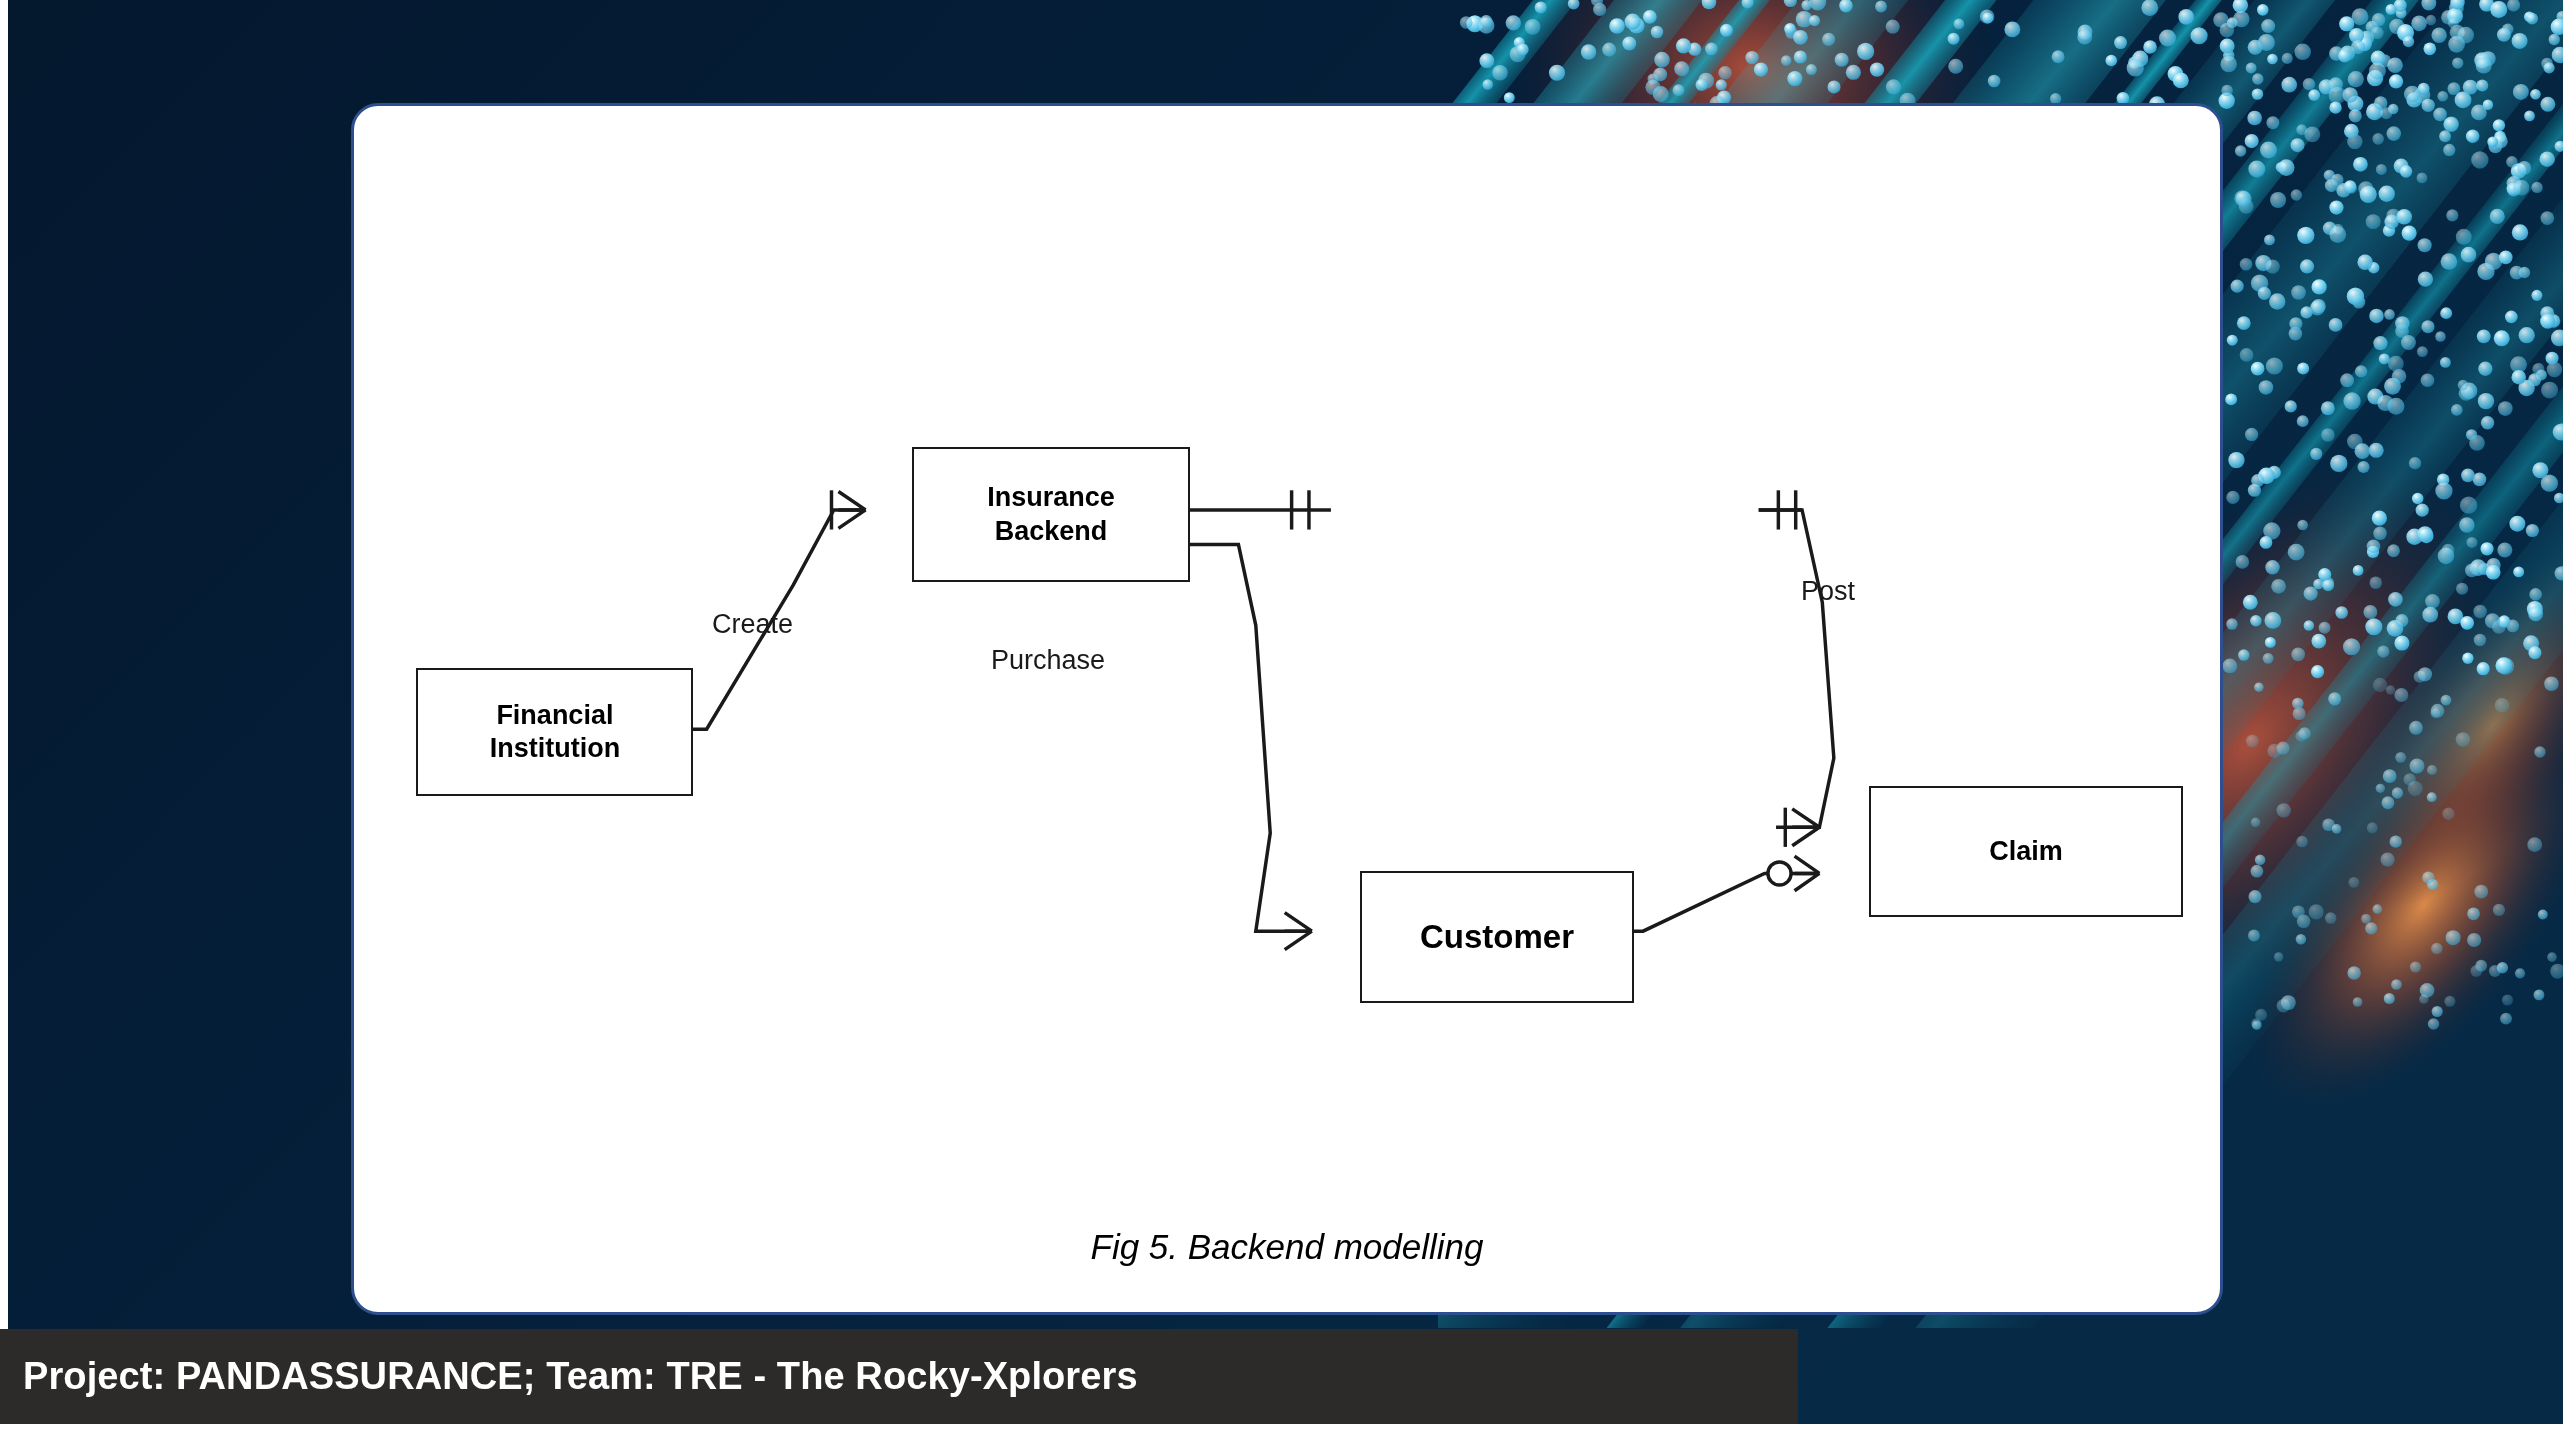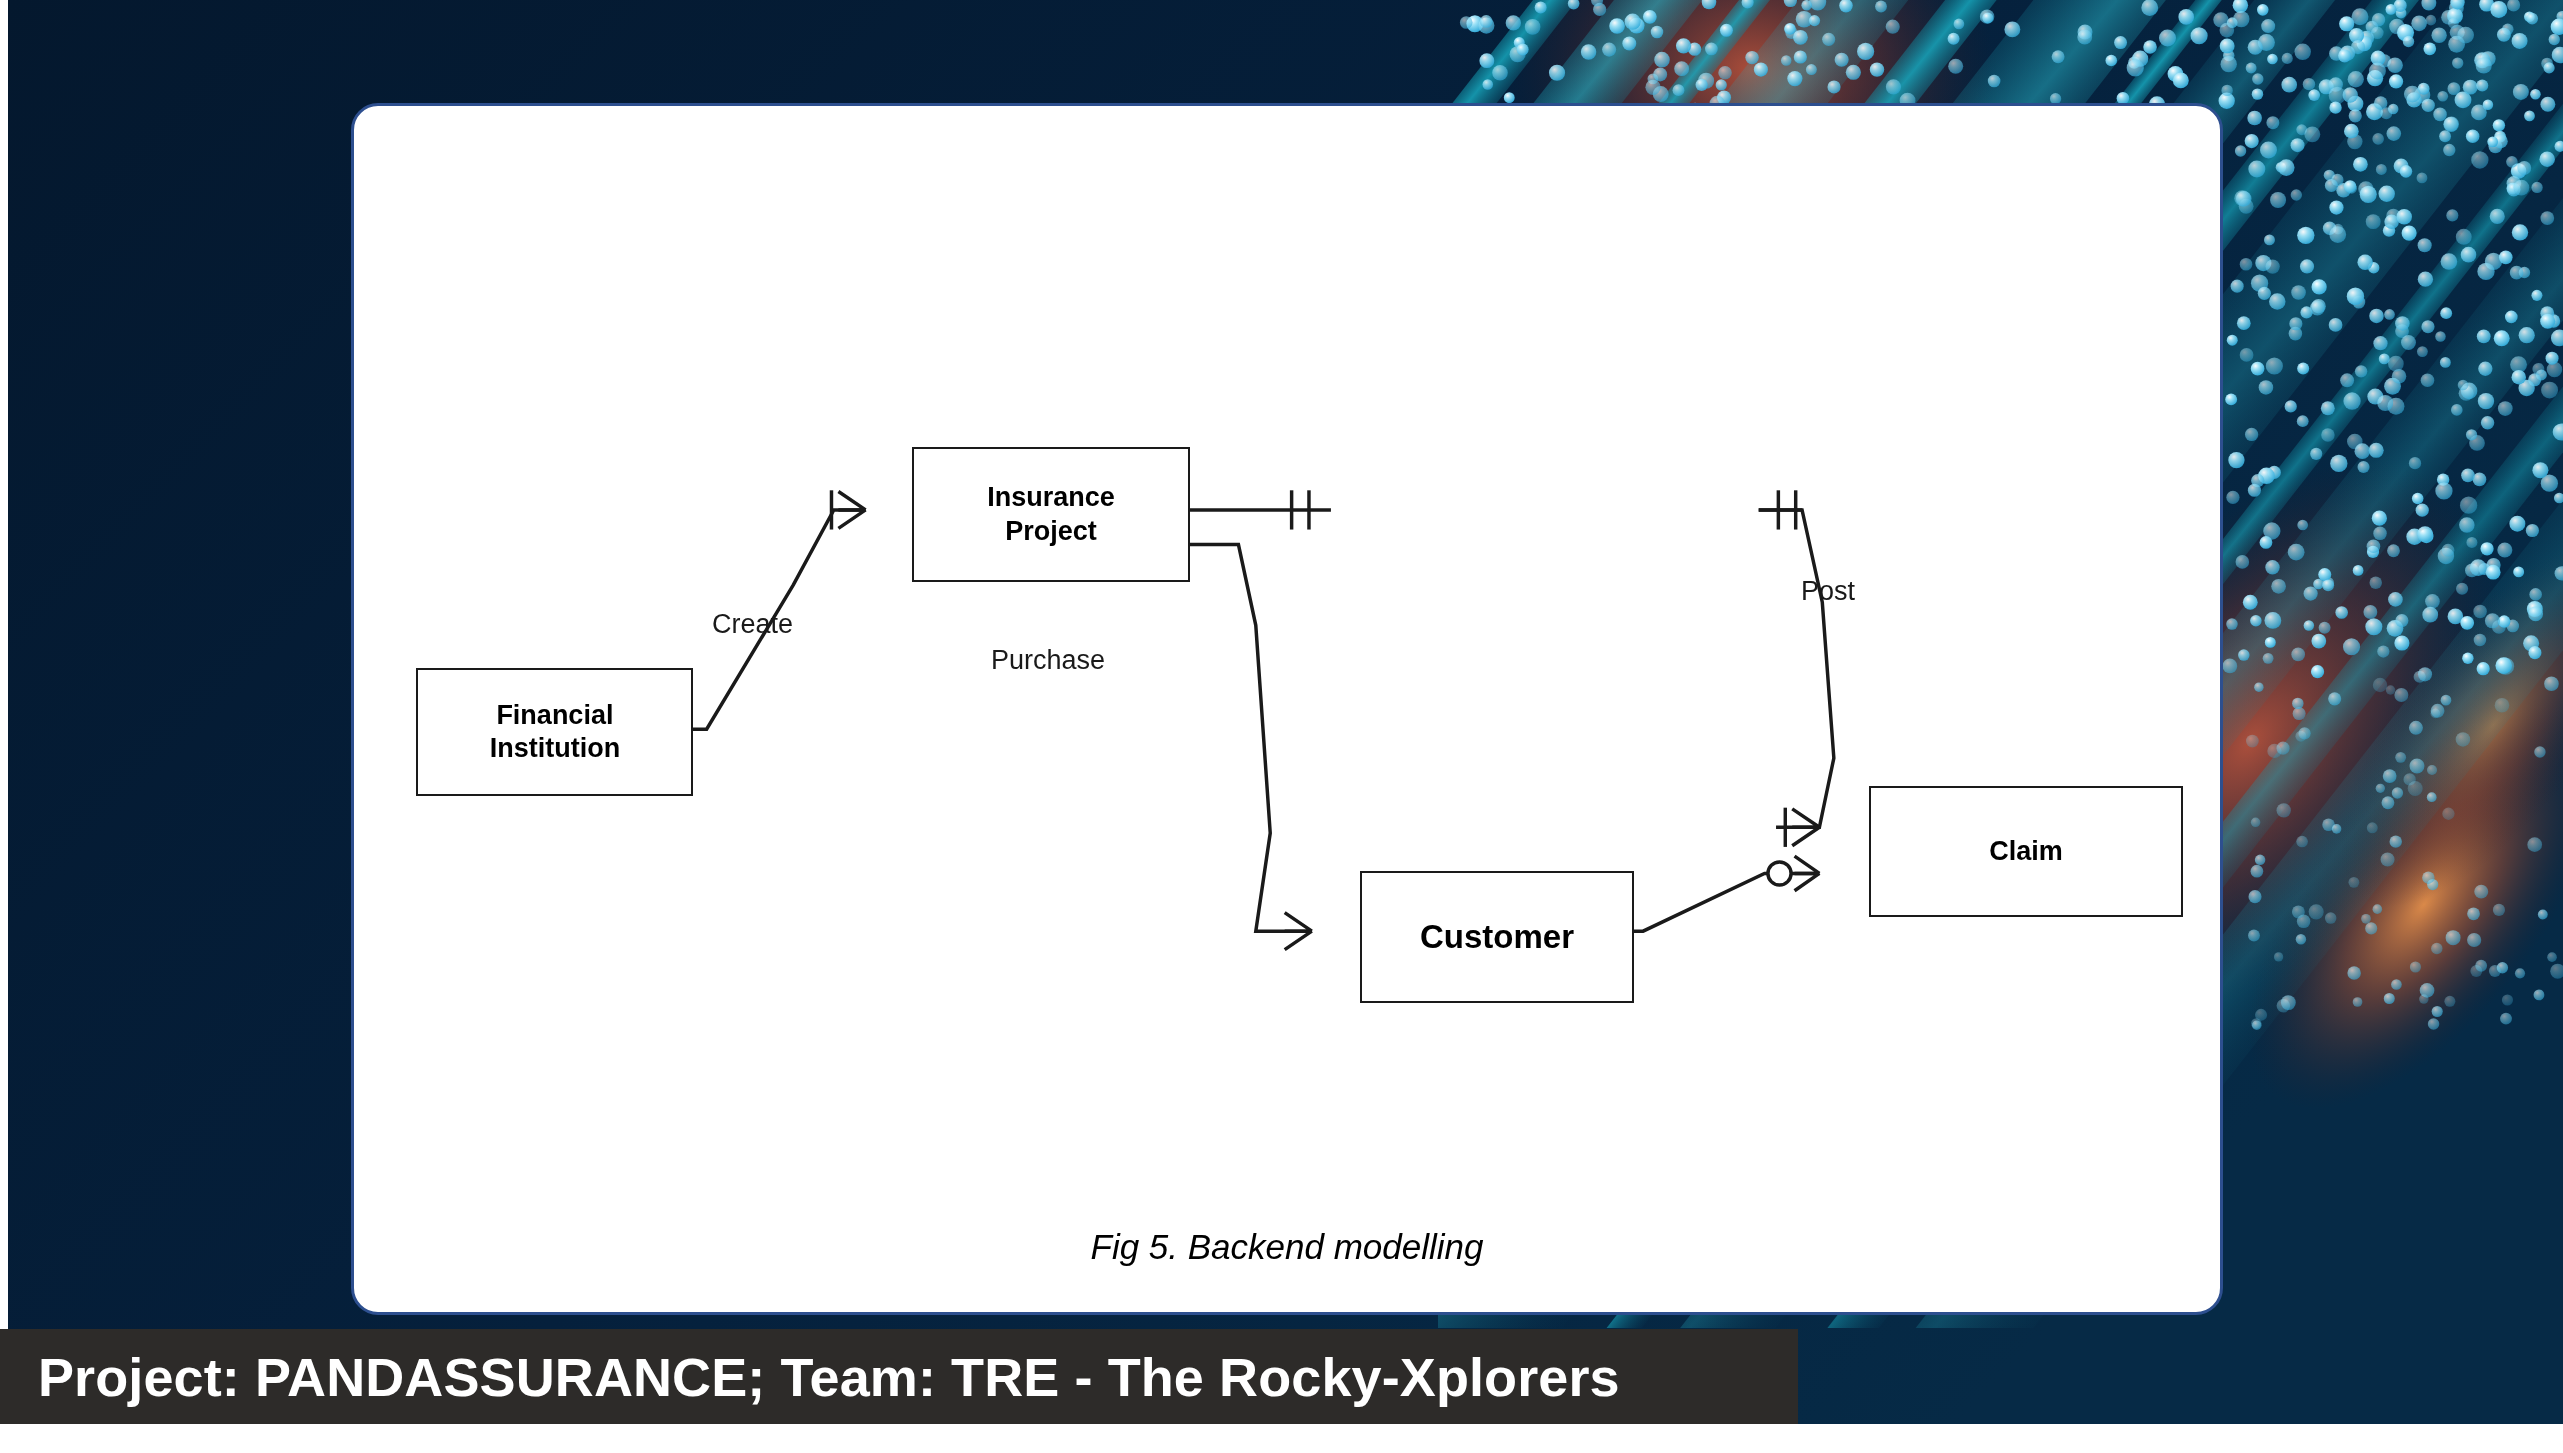--- a/index.html
+++ b/index.html
@@ -35,21 +35,21 @@
     position:absolute;left:0;right:0;bottom:45px;text-align:center;
     font-style:italic;font-size:35px;color:#000000;font-weight:400;
   }
 
   
   #footer-bar{
     position:absolute;left:0;top:1329px;width:1798px;height:95px;
     background:#2d2b29;z-index:5;display:flex;align-items:center;
   }
   #footer-text{
-    color:#ffffff;font-size:54px;font-weight:bold;padding-left:38px;
+    color:#ffffff;font-size:38px;font-weight:bold;padding-left:23px;
     white-space:nowrap;letter-spacing:0.1px;
   }
   #bottom-strip{
     position:absolute;left:0;top:1424px;width:2563px;height:29px;
     background:#ffffff;z-index:4;
   }
   #left-white-edge{
     position:absolute;left:0;top:0;width:8px;height:1329px;
     background:#ffffff;z-index:3;
   }
@@ -752,21 +752,21 @@
   <div class="er-box" style="left:17.4px;top:562px;width:277px;height:128px;font-size:27px;">
     <span>
       <span>Financial</span><br>
       <span>Institution</span>
     </span>
   </div>
 
   <div class="er-box" style="left:513px;top:341px;width:278px;height:135px;font-size:27px;">
     <span>
       <span>Insurance</span><br>
-      <span>Project</span>
+      <span>Backend</span>
     </span>
   </div>
 
 
   <div class="er-box" style="left:961px;top:765px;width:274px;height:132px;font-size:33px;">
     <span>Customer</span>
   </div>
 
   <div class="er-box" style="left:1470px;top:680px;width:314px;height:131px;font-size:27px;">
     <span>Claim</span>

